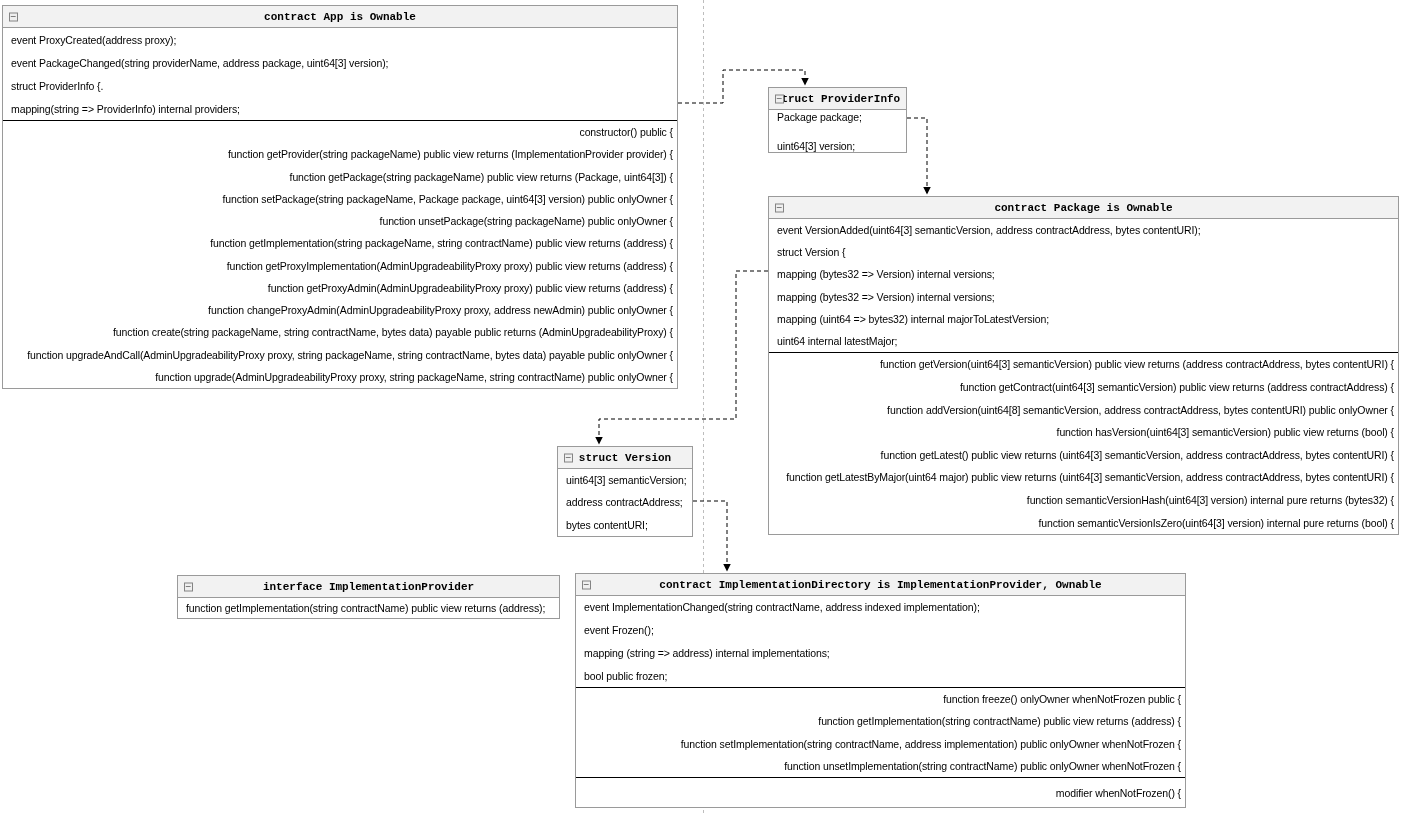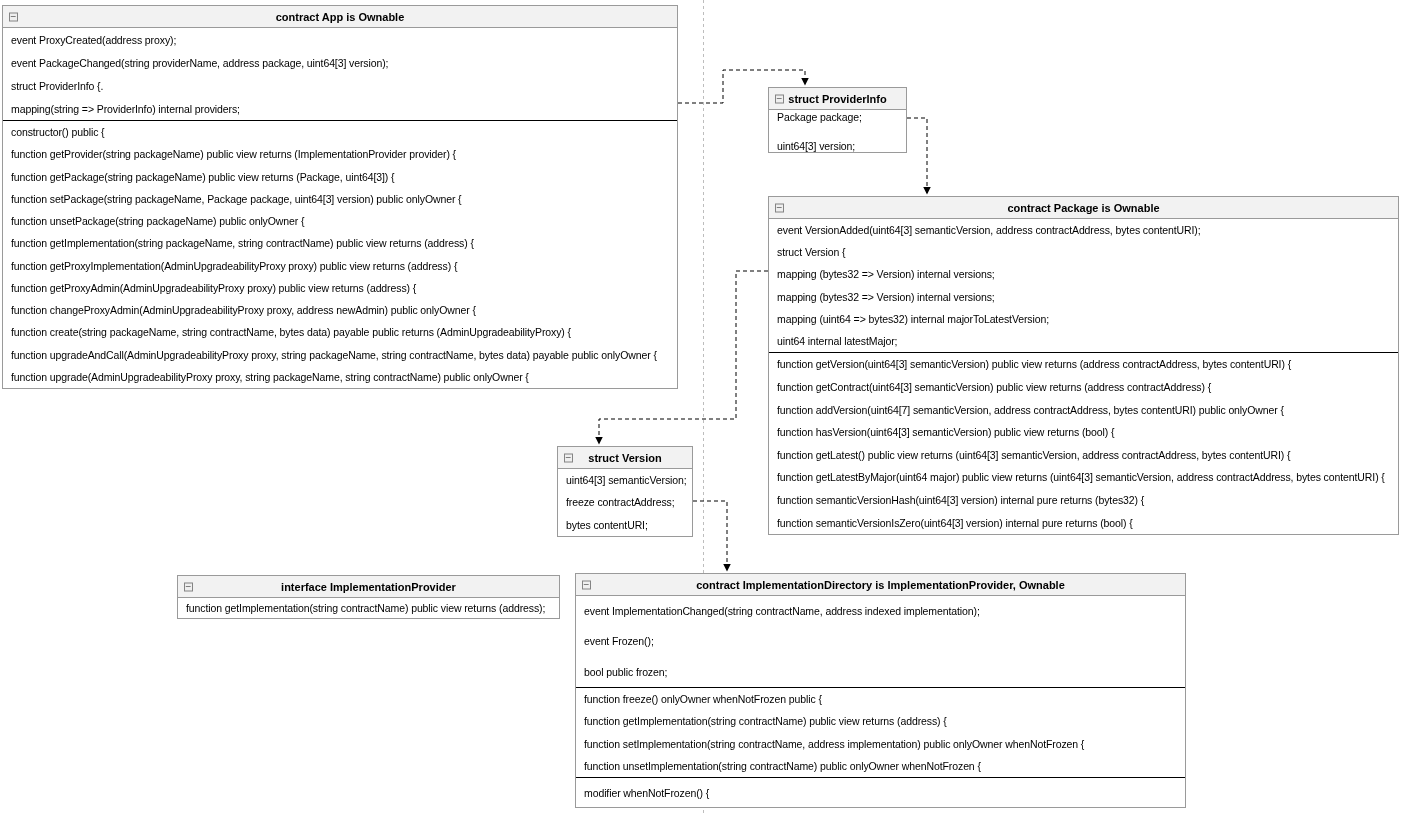--- a/index.html
+++ b/index.html
@@ -17,31 +17,31 @@
     border:1px solid #9a9a9a;background:#ffffff;
     display:flex;flex-direction:column;
   }
   .uml-header{
     position:relative;box-sizing:border-box;
     height:22px;flex:0 0 22px;
     background:#f2f2f2;border-bottom:1px solid #9a9a9a;
     display:flex;align-items:center;justify-content:center;
   }
   .uml-title{
-    font-size:11px;font-weight:bold;white-space:nowrap;overflow:hidden;
+    font-size:11px;font-weight:bold;white-space:nowrap;overflow:hidden;font-family:Liberation Mono, monospace;
   }
   .collapse{
     position:absolute;left:6px;top:50%;transform:translateY(-50%);
     width:9px;height:9px;box-sizing:border-box;
     border:1px solid #848484;background:#efefef;
     font-size:10px;line-height:6px;text-align:center;color:#555;
     overflow:hidden;
   }
   .uml-section{display:flex;flex-direction:column;box-sizing:border-box;min-height:0;}
-  .uml-section + .uml-section{border-top:1px solid #000000;}
+  .uml-section + .uml-section{border-top:1px solid #000000;align-items:flex-end;}
   .uml-row{
     flex:1 1 0;display:flex;align-items:center;
     padding:0 4px 0 8px;
     font-size:10.5px;letter-spacing:-0.1px;
     white-space:nowrap;overflow:hidden;
   }
 
   
   #box-app{left:2px;top:5px;width:676px;height:384px;}
   #box-app .s0{height:92px;flex:0 0 92px;}
@@ -128,37 +128,37 @@
       <div class="uml-row">event VersionAdded(uint64[3] semanticVersion, address contractAddress, bytes contentURI);</div>
       <div class="uml-row">struct Version {</div>
       <div class="uml-row">mapping (bytes32 =&gt; Version) internal versions;</div>
       <div class="uml-row">mapping (bytes32 =&gt; Version) internal versions;</div>
       <div class="uml-row">mapping (uint64 =&gt; bytes32) internal majorToLatestVersion;</div>
       <div class="uml-row">uint64 internal latestMajor;</div>
     </div>
   <div class="uml-section s1">
       <div class="uml-row">function getVersion(uint64[3] semanticVersion) public view returns (address contractAddress, bytes contentURI) {</div>
       <div class="uml-row">function getContract(uint64[3] semanticVersion) public view returns (address contractAddress) {</div>
-      <div class="uml-row">function addVersion(uint64[7] semanticVersion, address contractAddress, bytes contentURI) public onlyOwner {</div>
+      <div class="uml-row">function addVersion(uint64[8] semanticVersion, address contractAddress, bytes contentURI) public onlyOwner {</div>
       <div class="uml-row">function hasVersion(uint64[3] semanticVersion) public view returns (bool) {</div>
       <div class="uml-row">function getLatest() public view returns (uint64[3] semanticVersion, address contractAddress, bytes contentURI) {</div>
       <div class="uml-row">function getLatestByMajor(uint64 major) public view returns (uint64[3] semanticVersion, address contractAddress, bytes contentURI) {</div>
       <div class="uml-row">function semanticVersionHash(uint64[3] version) internal pure returns (bytes32) {</div>
       <div class="uml-row">function semanticVersionIsZero(uint64[3] version) internal pure returns (bool) {</div>
     </div>
 </div>
 
 <div class="uml" id="box-version">
   <div class="uml-header">
     <span class="collapse">−</span>
     <span class="uml-title">struct Version</span>
   </div>
   <div class="uml-section s0">
       <div class="uml-row">uint64[3] semanticVersion;</div>
-      <div class="uml-row">freeze contractAddress;</div>
+      <div class="uml-row">address contractAddress;</div>
       <div class="uml-row">bytes contentURI;</div>
     </div>
 </div>
 
 <div class="uml" id="box-impl-provider">
   <div class="uml-header">
     <span class="collapse">−</span>
     <span class="uml-title">interface ImplementationProvider</span>
   </div>
   <div class="uml-section s0">
@@ -167,20 +167,21 @@
 </div>
 
 <div class="uml" id="box-impl-directory">
   <div class="uml-header">
     <span class="collapse">−</span>
     <span class="uml-title">contract ImplementationDirectory is ImplementationProvider, Ownable</span>
   </div>
   <div class="uml-section s0">
       <div class="uml-row">event ImplementationChanged(string contractName, address indexed implementation);</div>
       <div class="uml-row">event Frozen();</div>
+      <div class="uml-row">mapping (string =&gt; address) internal implementations;</div>
       <div class="uml-row">bool public frozen;</div>
     </div>
   <div class="uml-section s2">
       <div class="uml-row">function freeze() onlyOwner whenNotFrozen public {</div>
       <div class="uml-row">function getImplementation(string contractName) public view returns (address) {</div>
       <div class="uml-row">function setImplementation(string contractName, address implementation) public onlyOwner whenNotFrozen {</div>
       <div class="uml-row">function unsetImplementation(string contractName) public onlyOwner whenNotFrozen {</div>
     </div>
   <div class="uml-section s1">
       <div class="uml-row">modifier whenNotFrozen() {</div>

